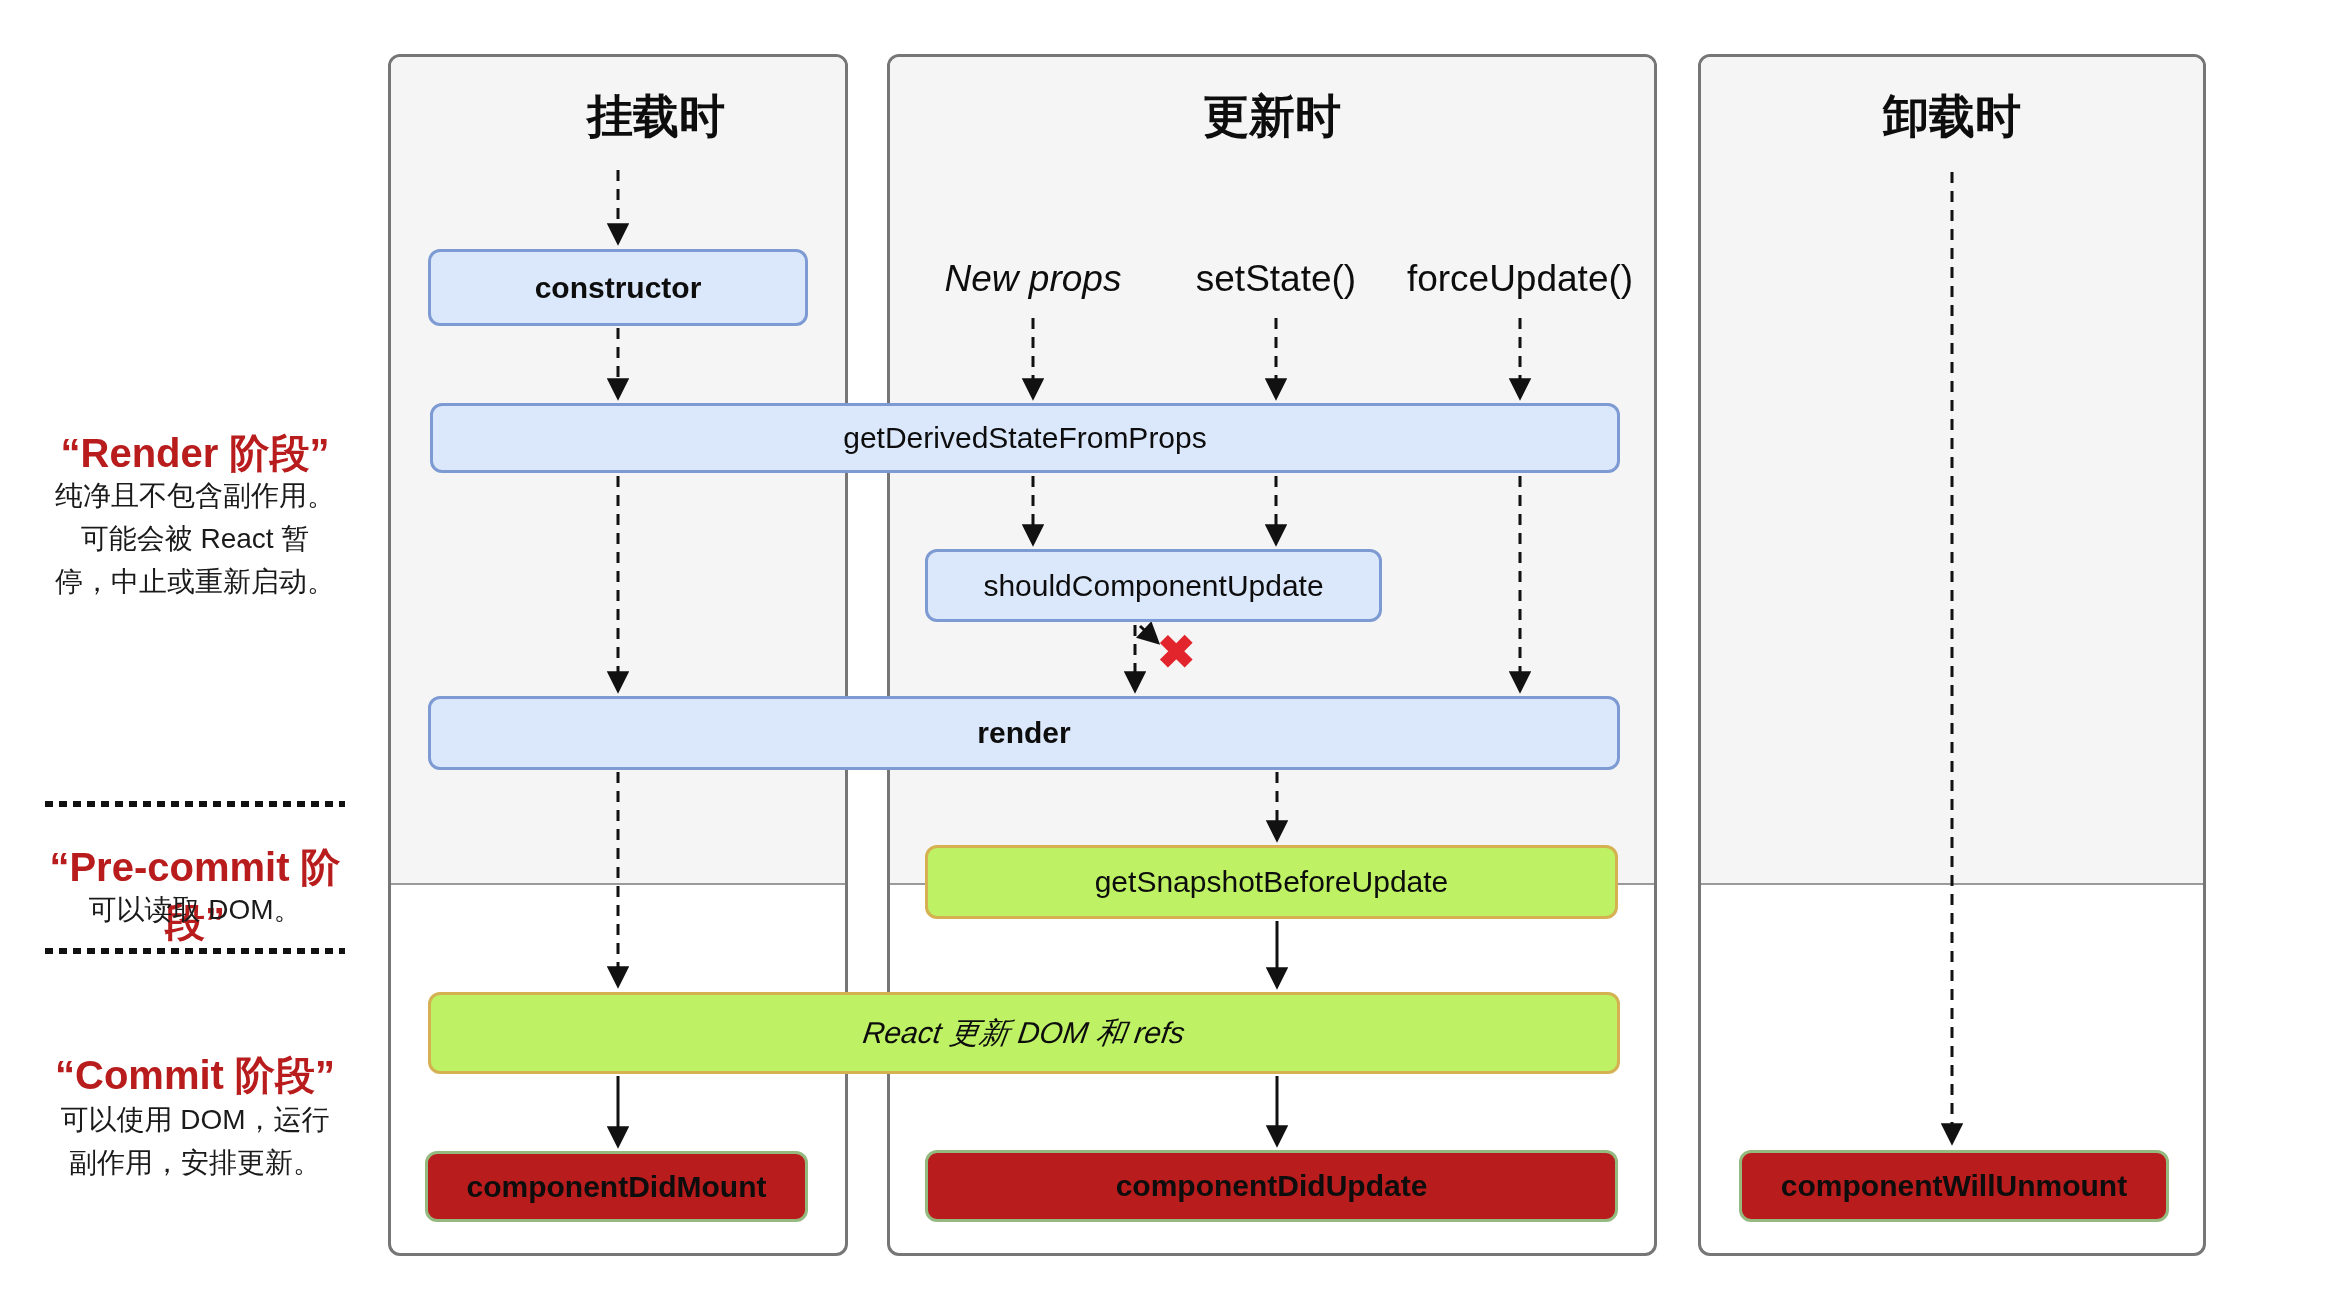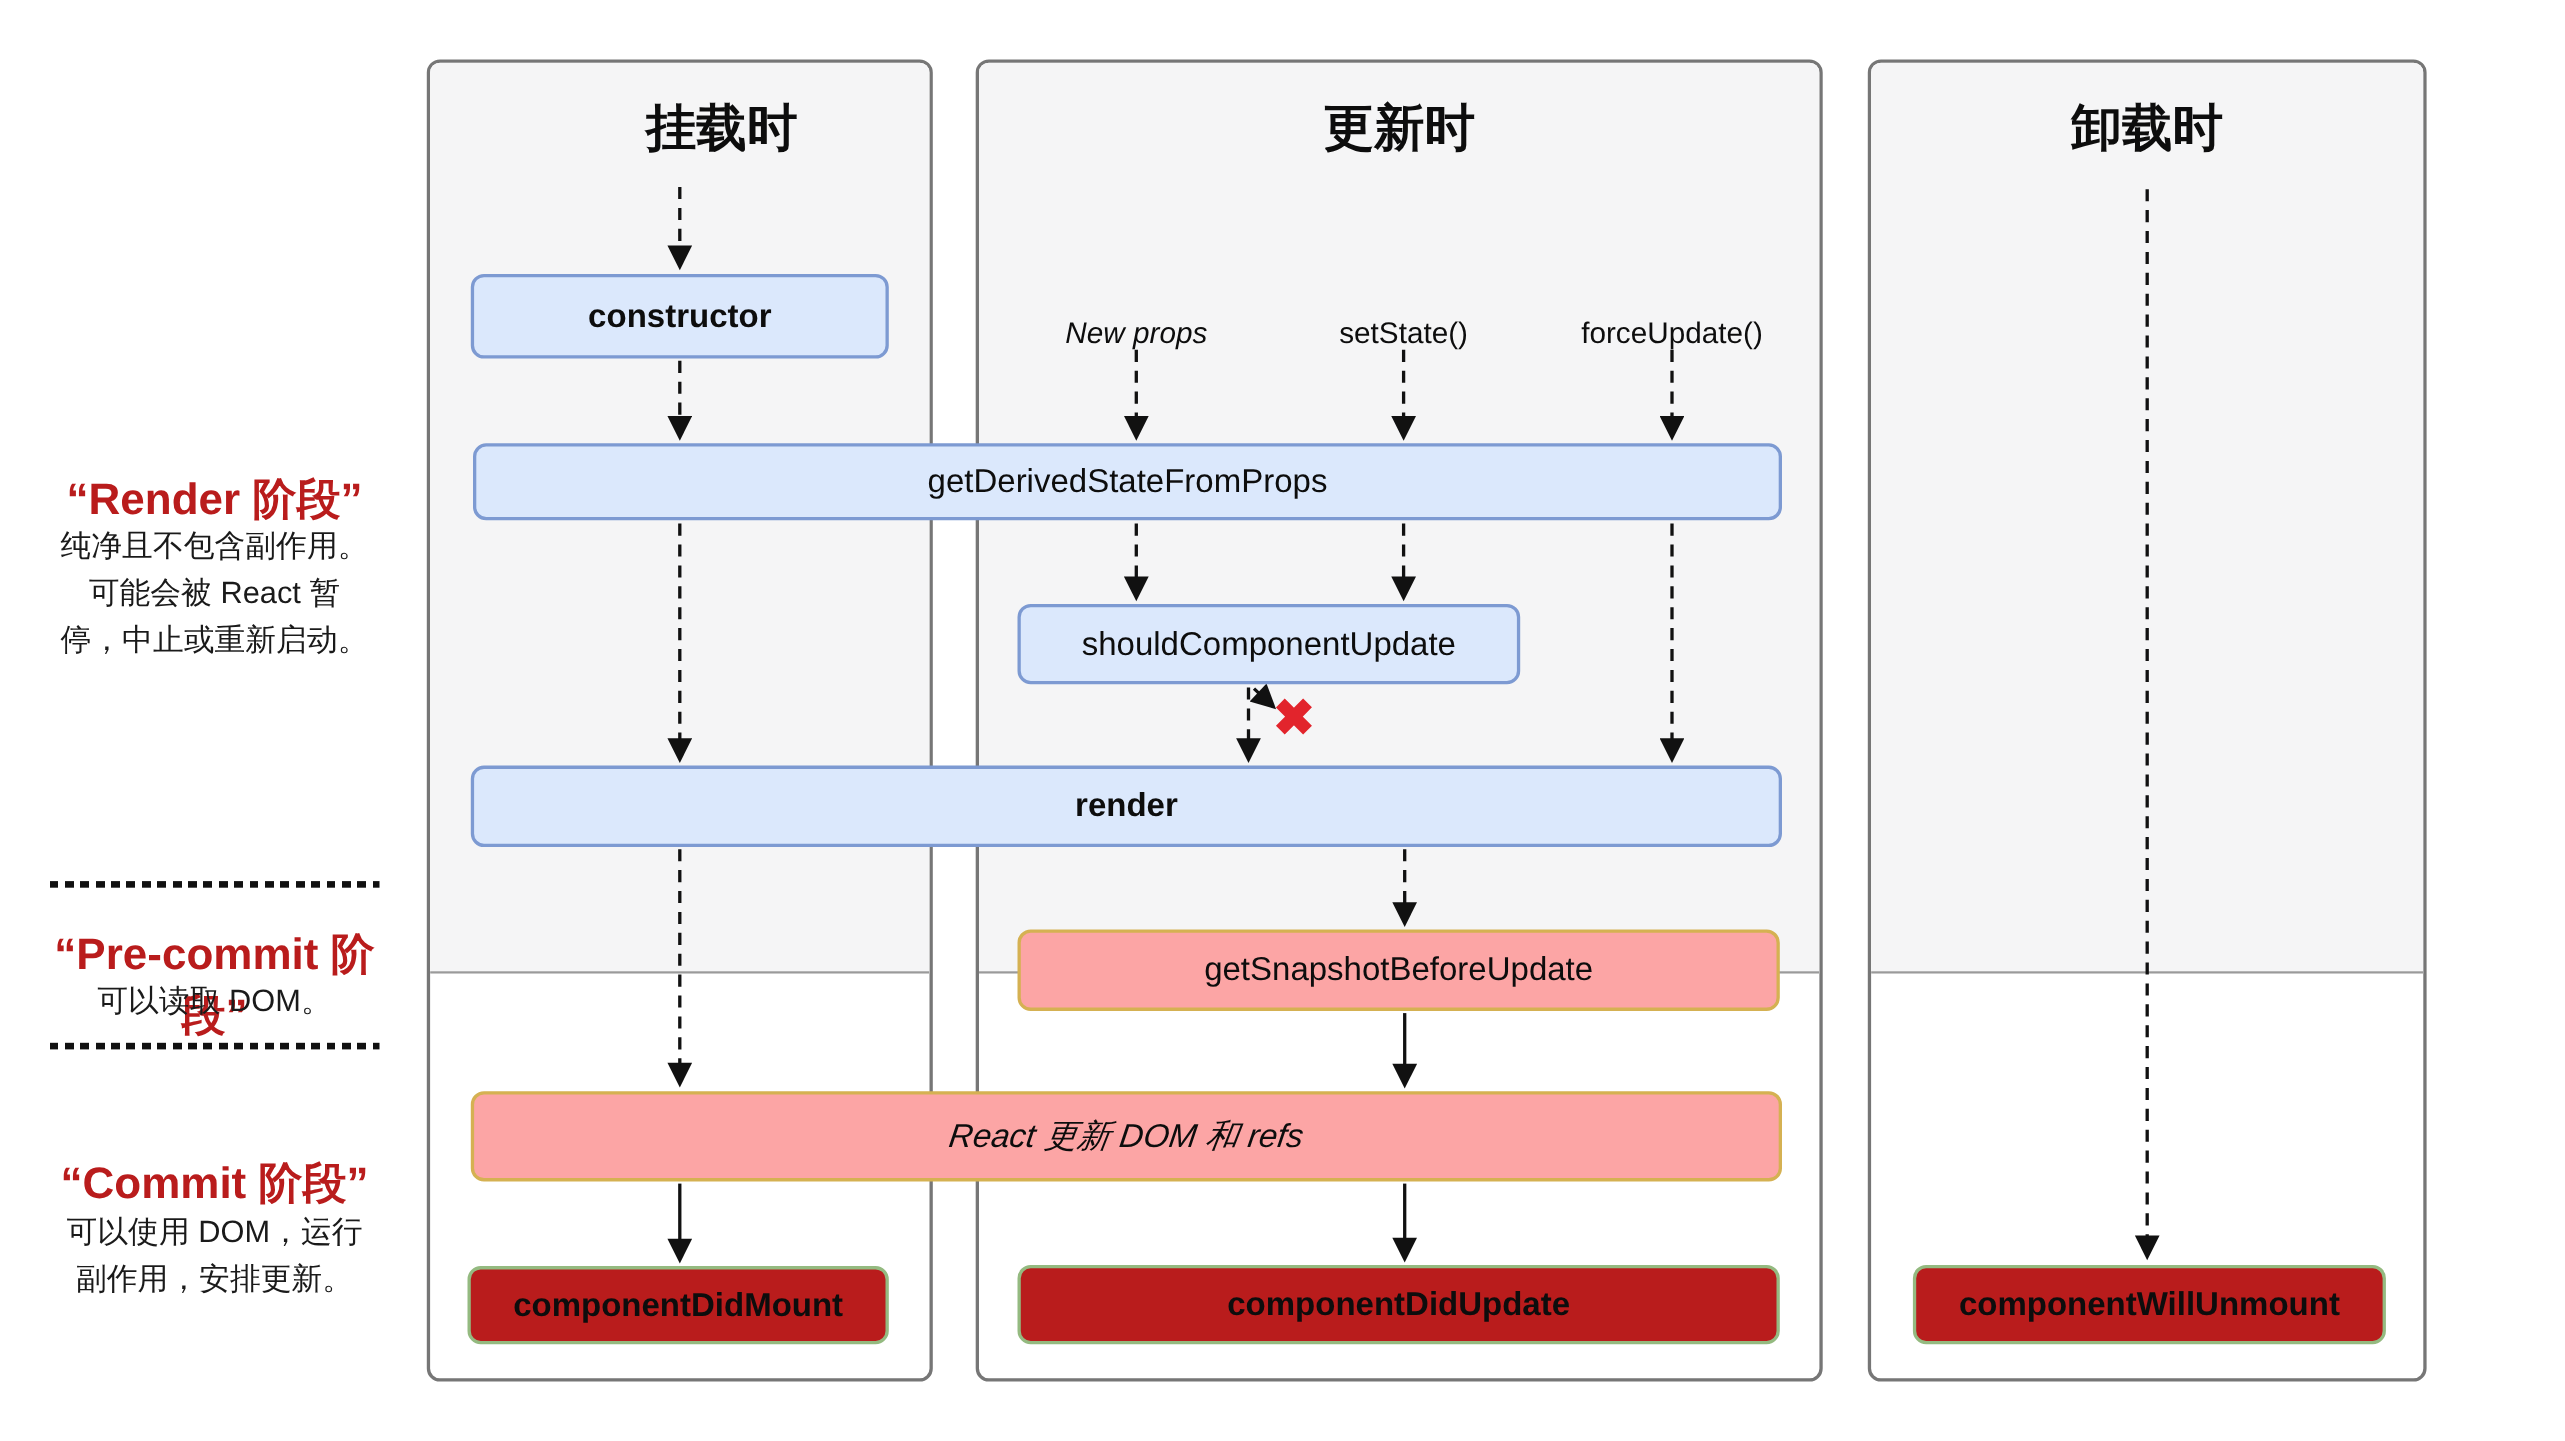--- a/index.html
+++ b/index.html
@@ -49,47 +49,47 @@
     font-weight: 600;
     color: #0d0d0d;
   }
   #title-mounting   { left: 388px;  width: 460px; padding-left: 38px; }
   #title-updating   { left: 887px;  width: 770px; }
   #title-unmounting { left: 1698px; width: 508px; }
 
   
   .trigger {
     position: absolute;
-    top: 284px;
+    top: 260px;
     width: 320px;
     height: 38px;
     line-height: 38px;
     text-align: center;
-    font-size: 27px;
+    font-size: 37px;
     color: #0d0d0d;
   }
   #trigger-new-props    { left: 873px;  font-style: italic; }
   #trigger-set-state    { left: 1116px; }
   #trigger-force-update { left: 1360px; }
 
   
   .node {
     position: absolute;
     box-sizing: border-box;
     border-radius: 12px;
     border: 3px solid;
     display: flex;
     align-items: center;
     justify-content: center;
     font-size: 30px;
     color: #0d0d0d;
     text-align: center;
   }
   .node.blue   { background: #dbe8fc; border-color: #7d9ad2; }
-  .node.yellow { background: #fca5a5; border-color: #d5b152; }
+  .node.yellow { background: #bef264; border-color: #d5b152; }
   .node.green  { background: #b91c1c; border-color: #94ba80; }
   .node.bold   { font-weight: 700; text-align: right; }
 
   #node-constructor   { left: 428px;  top: 249px;  width: 380px;  height: 77px; }
   #node-gdsfp         { left: 430px;  top: 403px;  width: 1190px; height: 70px; }
   #node-scu           { left: 925px;  top: 549px;  width: 457px;  height: 73px; }
   #node-render        { left: 428px;  top: 696px;  width: 1192px; height: 74px; }
   #node-gsbu          { left: 925px;  top: 845px;  width: 693px;  height: 74px; }
   #node-react-dom     { left: 428px;  top: 992px;  width: 1192px; height: 82px; }
   #node-cdm           { left: 425px;  top: 1151px; width: 383px;  height: 71px; }

